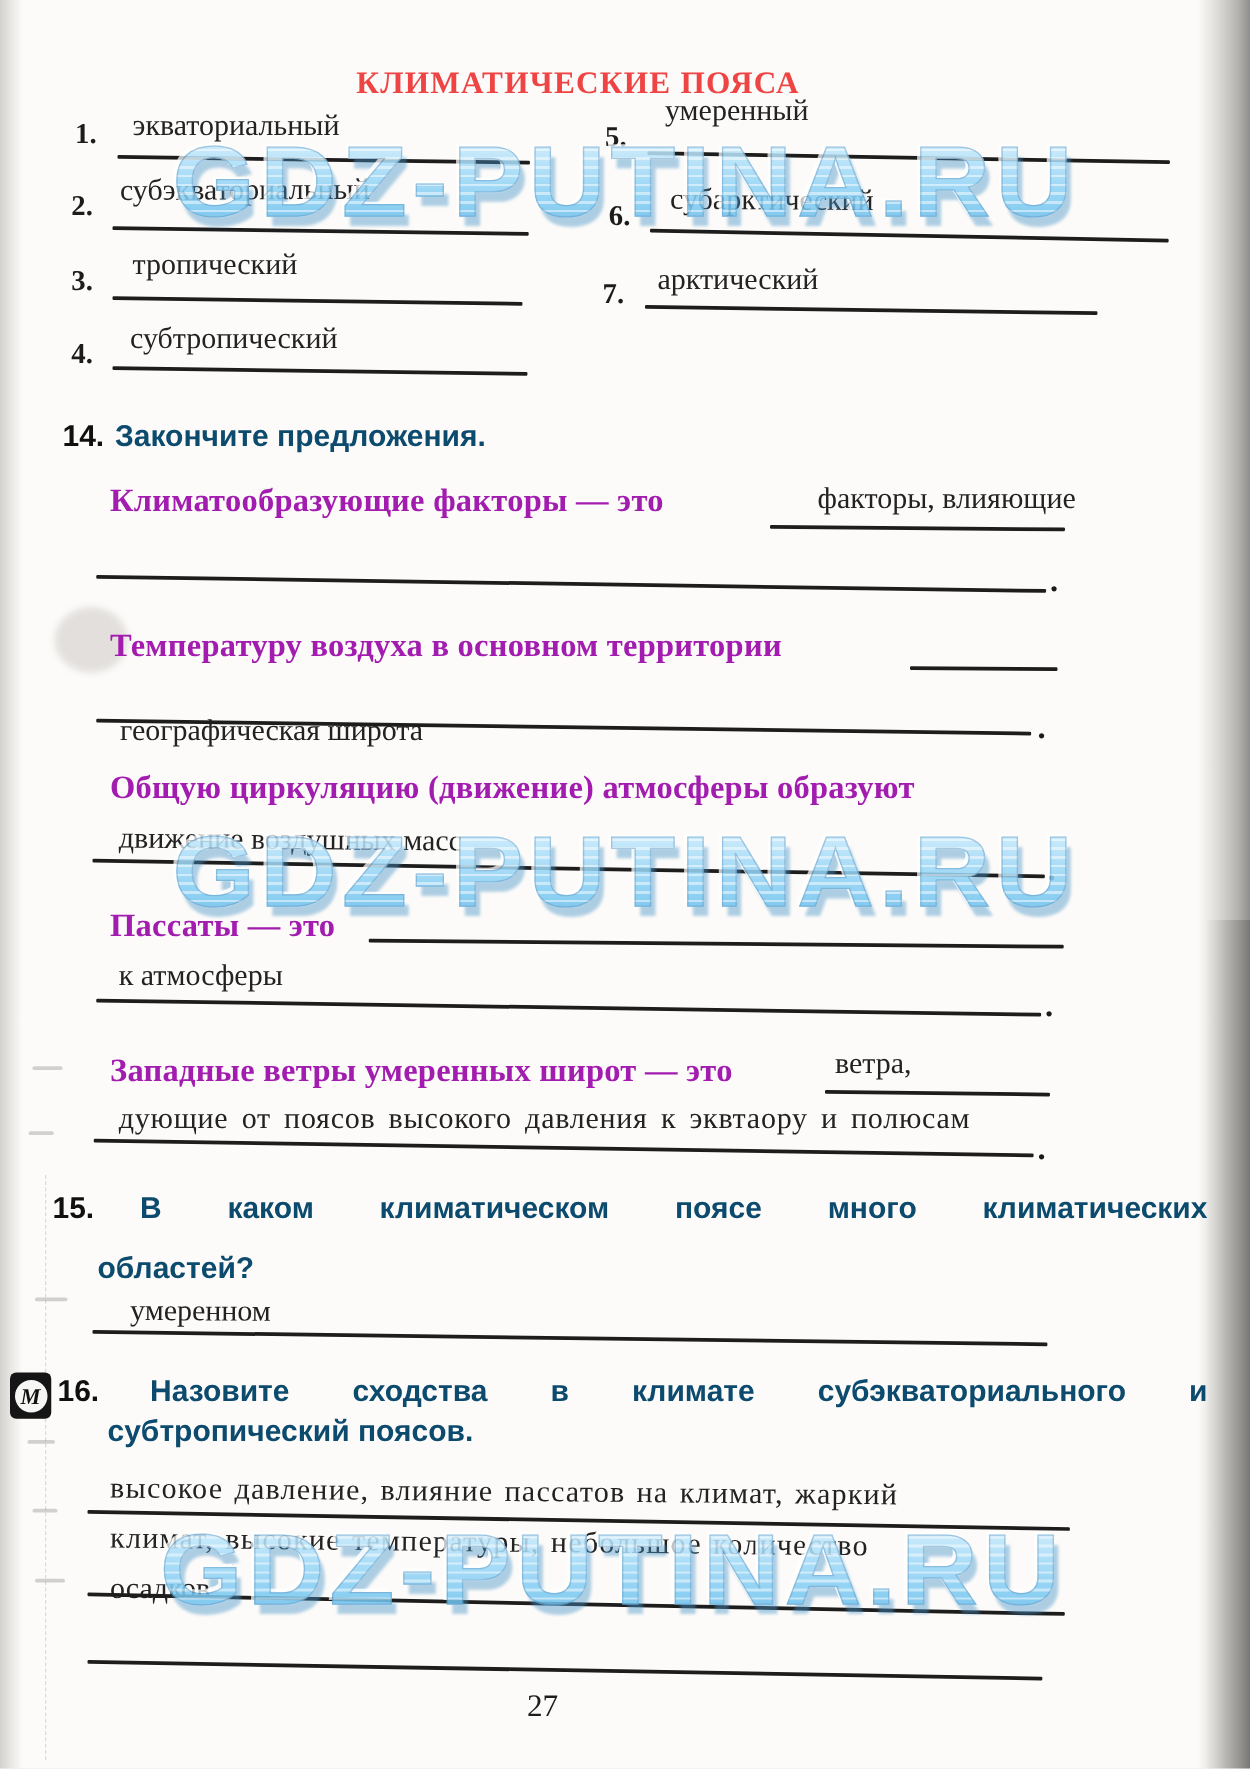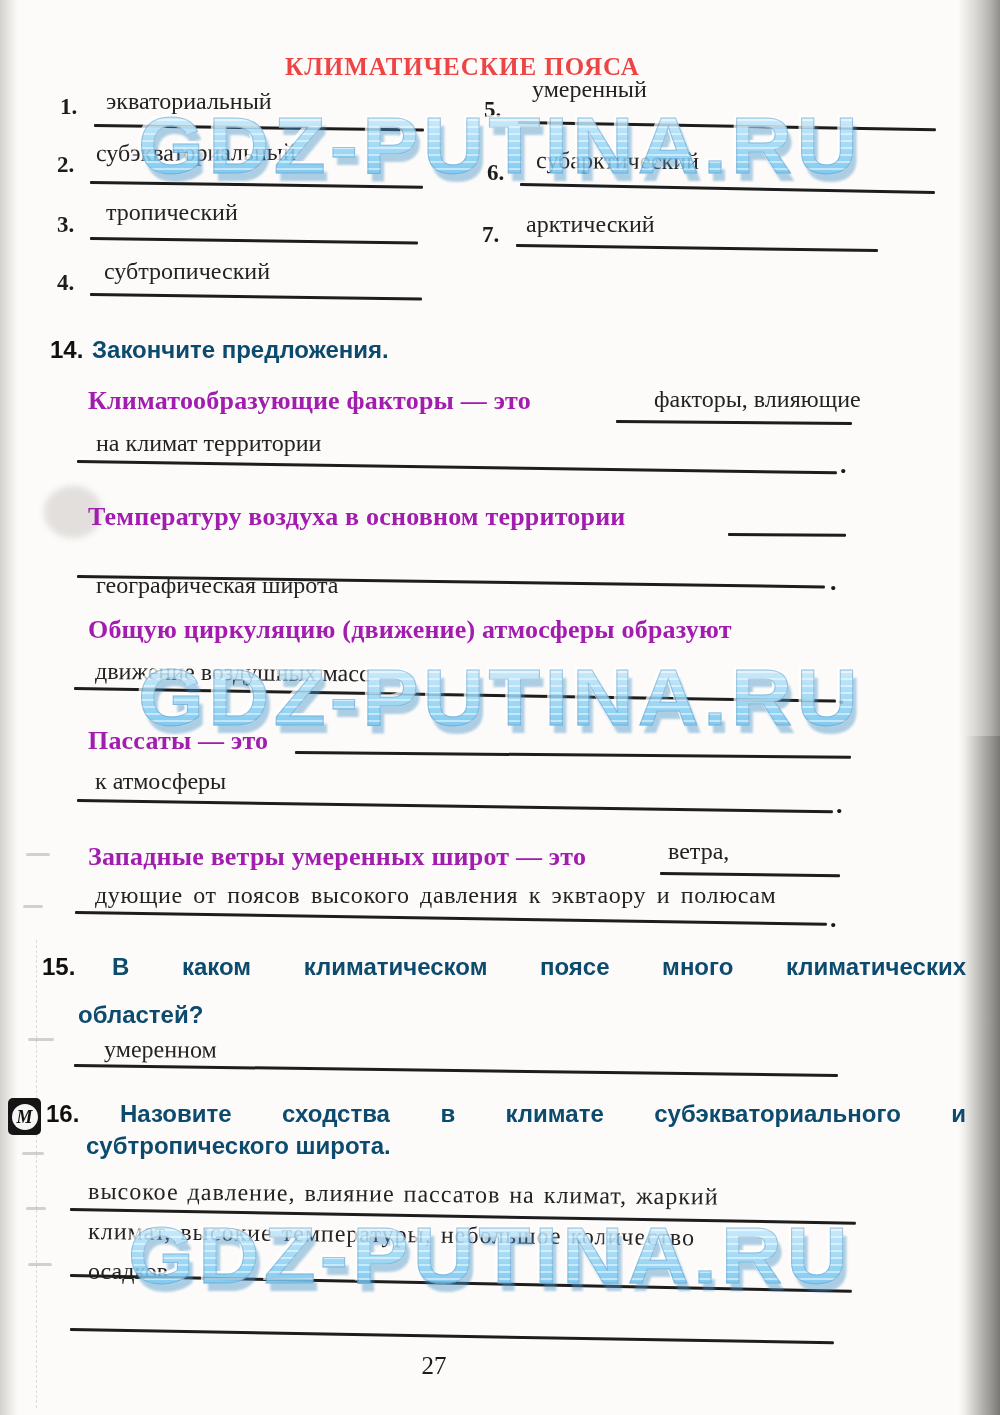--- a/index.html
+++ b/index.html
@@ -98,21 +98,20 @@
   <div class="abs lnum" style="left:482px; top:222px;">7.</div>
   <div class="abs ans" style="left:526px; top:211px;">арктический</div>
   <div class="rule" style="left:516px; top:244px; width:362px; transform:rotate(0.8deg);"></div>
 
   <div class="abs qnum" style="left:50px; top:336px;">14.</div>
   <div class="abs qtext" style="left:92px; top:336px;">Закончите предложения.</div>
 
   <div class="abs prompt" style="left:88px; top:386px;">Климатообразующие факторы — это</div>
   <div class="abs ans" style="left:622px; top:386px;margin-left:32px;">факторы, влияющие</div>
   <div class="rule" style="left:616px; top:420px; width:236px; transform:rotate(0.5deg);"></div>
-  <div class="abs ans" style="left:96px; top:430px;">на климат территории</div>
   <div class="rule" style="left:77px; top:460px; width:760px; transform:rotate(0.85deg);"></div>
   <div class="dot" style="left:840px; top:450px;">.</div>
 
   <div class="abs prompt" style="left:88px; top:502px;">Температуру воздуха в основном территории</div>
   <div class="rule" style="left:728px; top:533px; width:118px; transform:rotate(0.4deg);"></div>
   <div class="abs ans" style="left:96px; top:572px;">географическая широта</div>
   <div class="rule" style="left:77px; top:575px; width:748px; transform:rotate(0.8deg);"></div>
   <div class="dot" style="left:830px; top:567px;">.</div>
 
   <div class="abs prompt" style="left:88px; top:615px;">Общую циркуляцию (движение) атмосферы образуют</div>
@@ -139,21 +138,21 @@
   <div class="abs ans" style="left:104px; top:1036px; transform:rotate(0.3deg);">умеренном</div>
   <div class="rule" style="left:74px; top:1064px; width:764px; transform:rotate(0.75deg);"></div>
 
   <div class="badge">
     <div class="circ">
       <span class="m">M</span>
     </div>
   </div>
   <div class="abs qnum" style="left:46px; top:1100px;">16.</div>
   <div class="abs qtext just" style="left:86px; top:1100px; width:846px;">Назовите сходства в климате субэкваториального и</div>
-  <div class="abs qtext" style="left:86px; top:1132px;">субтропического широта.</div>
+  <div class="abs qtext" style="left:86px; top:1132px;">субтропический поясов.</div>
 
   <div class="abs ans" style="left:88px; top:1178px; letter-spacing:1px; word-spacing:2px; transform:rotate(0.5deg);">высокое давление, влияние пассатов на климат, жаркий</div>
   <div class="rule" style="left:70px; top:1208px; width:786px; transform:rotate(1.0deg);"></div>
   <div class="abs ans" style="left:88px; top:1218px; letter-spacing:1px; word-spacing:2px; transform:rotate(0.6deg);">климат, высокие температуры, небольшое количество</div>
   <div class="abs ans" style="left:88px; top:1258px;">осадков</div>
   <div class="rule" style="left:70px; top:1274px; width:782px; transform:rotate(1.15deg);"></div>
 
   <div class="rule" style="left:70px; top:1328px; width:764px; transform:rotate(1.0deg);"></div>
 
   <div class="abs pagenum" style="left:404px; top:1352px;">27</div>

